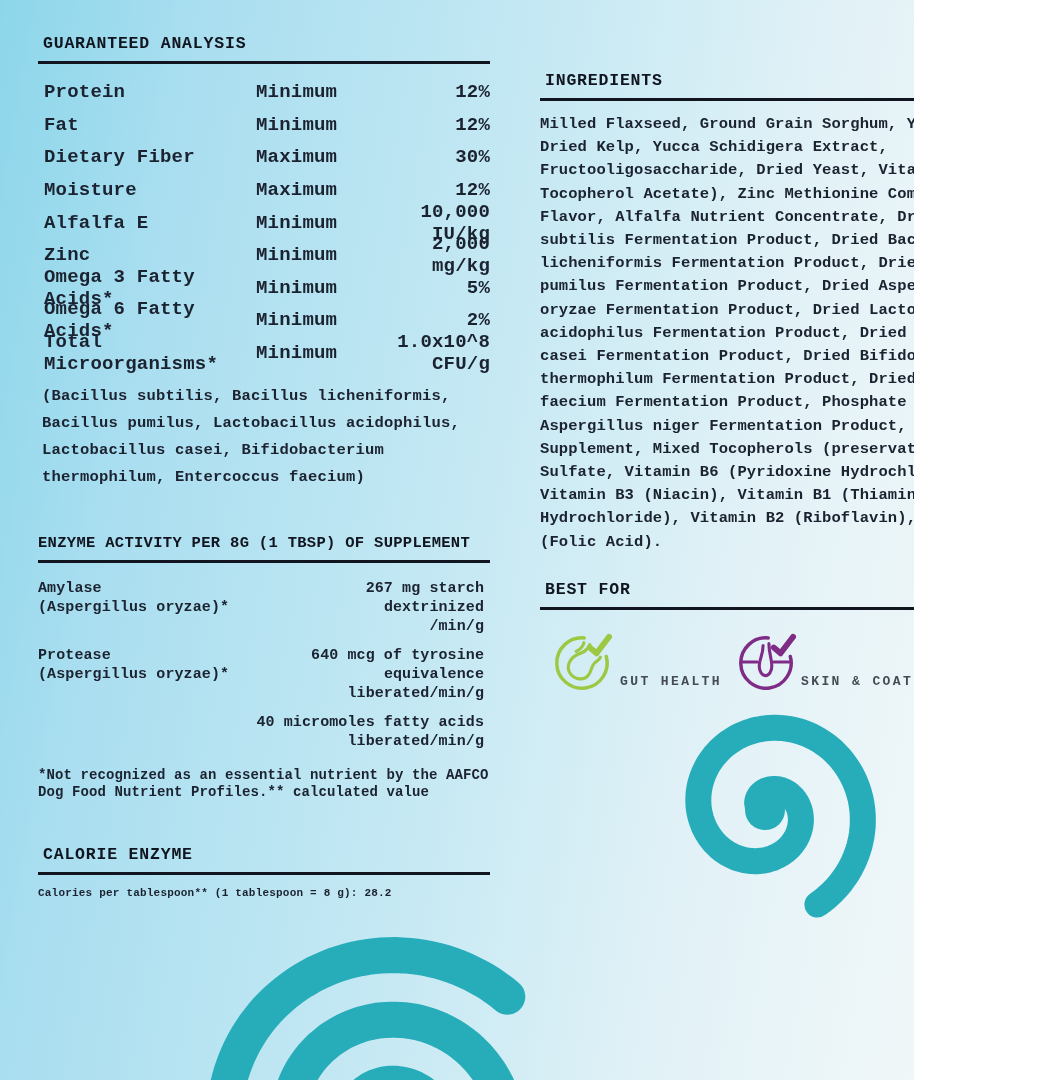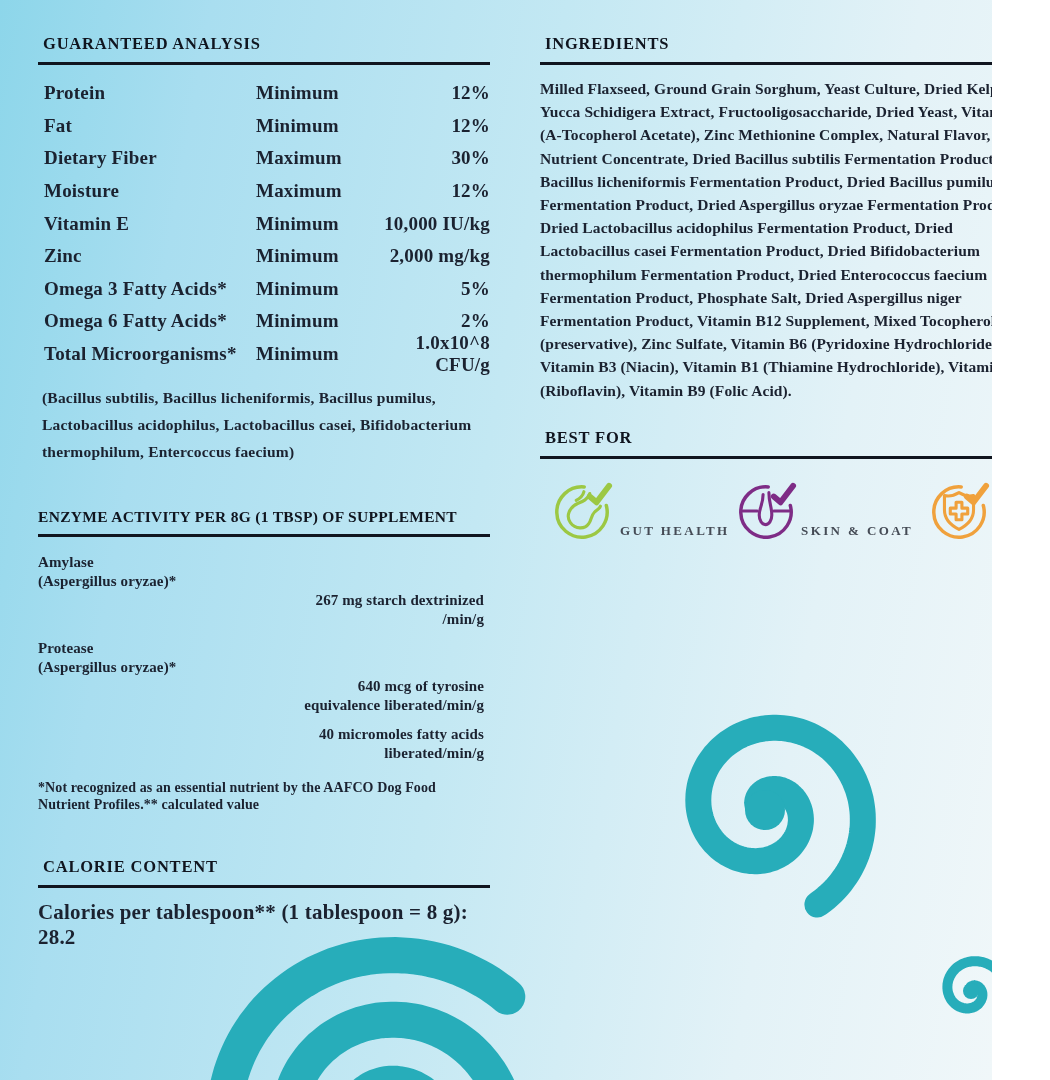--- a/index.html
+++ b/index.html
@@ -1,54 +1,54 @@
 <!DOCTYPE html>
 <html><head>
 <meta charset="utf-8">
 <style>
   * { margin:0; padding:0; box-sizing:border-box; }
   html,body { width:1050px; height:1080px; }
   .page {
-    position:relative; width:992px; height:1080px; overflow:hidden;
+    position:relative; width:914px; height:1080px; overflow:hidden;
     background:linear-gradient(100deg, #8dd6ea 0%, #a9def0 18%, #c3e8f3 48%, #e3f2f7 78%, #f0f7f9 100%);
-    font-family:Liberation Serif, serif;
+    font-family:Liberation Mono, monospace;
     color:#1b2230;
   }
   .spirals { position:absolute; left:0; top:0; z-index:0; }
   .col { position:absolute; top:34px; z-index:1; }
   .col-left  { left:38px;  width:452px; }
-  .col-right { left:540px; width:500px; }
+  .col-right { left:540px; width:500px;margin-top:37px; }
 
   h2.sec-title {
     font-size:16.5px; font-weight:bold; letter-spacing:.8px;
     color:#10151f; padding-left:5px; white-space:nowrap;
   }
   .rule { height:3px; background:#10151f; margin-top:8px; }
 
   
   .ga-table { margin-top:12px; }
   .ga-row { display:flex; align-items:center; height:32.6px; font-size:19px; font-weight:bold; letter-spacing:.2px; }
   .ga-name { width:218px; padding-left:6px; }
   .ga-qual { width:110px; }
   .ga-val  { flex:1; text-align:right; }
 
   .note { margin-top:14px; font-size:15.5px; font-weight:bold; line-height:27px; letter-spacing:.2px; padding-left:4px; }
 
   
   .enzyme-sec { margin-top:43px; }
   .enzyme-sec h2.sec-title { font-size:15.5px; letter-spacing:.3px; padding-left:0; }
   .enz-rows { margin-top:10px; }
-  .enz-row { display:flex; justify-content:space-between; padding:6px 0 4px 0; font-size:15px; font-weight:bold; line-height:19px; letter-spacing:.1px;flex-direction:column; }
+  .enz-row { display:flex; justify-content:space-between; padding:6px 0 4px 0; font-size:15px; font-weight:bold; line-height:19px; letter-spacing:.1px; }
   .enz-left { width:225px; }
   .enz-right { flex:1; text-align:right; padding-right:6px; }
   .footnote { margin-top:12px; font-size:14px; font-weight:bold; line-height:17px; letter-spacing:.1px; }
 
   
   .cal-sec { margin-top:44px; }
-  .cal-text { margin-top:12px; font-size:21px; font-weight:bold; letter-spacing:.2px; }
+  .cal-text { margin-top:12px; font-size:11px; font-weight:bold; letter-spacing:.2px; }
 
   
   .ingredients-text { margin-top:12px; font-size:15.5px; font-weight:600; line-height:23.2px; letter-spacing:.1px; }
 
   
   .bestfor-sec { margin-top:26px; }
   .bf-row { position:relative; margin-top:12px; height:84px; }
   .bf-icon { position:absolute; top:10px; width:62px; height:62px; }
   .bf-label { position:absolute; top:52px; font-size:13px; font-weight:600; letter-spacing:2.4px; color:#454b55; white-space:nowrap; }
   .bf-i1 { left:11px; }  .bf-l1 { left:80px; }
@@ -91,21 +91,21 @@
           <span class="ga-name">Dietary Fiber</span>
           <span class="ga-qual">Maximum</span>
           <span class="ga-val">30%</span>
         </div>
         <div class="ga-row">
           <span class="ga-name">Moisture</span>
           <span class="ga-qual">Maximum</span>
           <span class="ga-val">12%</span>
         </div>
         <div class="ga-row">
-          <span class="ga-name">Vitamin E</span>
+          <span class="ga-name">Alfalfa E</span>
           <span class="ga-qual">Minimum</span>
           <span class="ga-val">10,000 IU/kg</span>
         </div>
         <div class="ga-row">
           <span class="ga-name">Zinc</span>
           <span class="ga-qual">Minimum</span>
           <span class="ga-val">2,000 mg/kg</span>
         </div>
         <div class="ga-row">
           <span class="ga-name">Omega 3 Fatty Acids*</span>
@@ -157,21 +157,21 @@
             <div>40 micromoles fatty acids</div>
             <div>liberated/min/g</div>
           </div>
         </div>
       </div>
 
       <p class="footnote">*Not recognized as an essential nutrient by the AAFCO Dog Food Nutrient Profiles.** calculated value</p>
     </section>
 
     <section class="cal-sec">
-      <h2 class="sec-title">CALORIE CONTENT</h2>
+      <h2 class="sec-title">CALORIE ENZYME</h2>
       <div class="rule"></div>
       <p class="cal-text">Calories per tablespoon** (1 tablespoon = 8 g): 28.2</p>
     </section>
   </div>
 
   <div class="col col-right">
 
     <section>
       <h2 class="sec-title">INGREDIENTS</h2>
       <div class="rule"></div>

